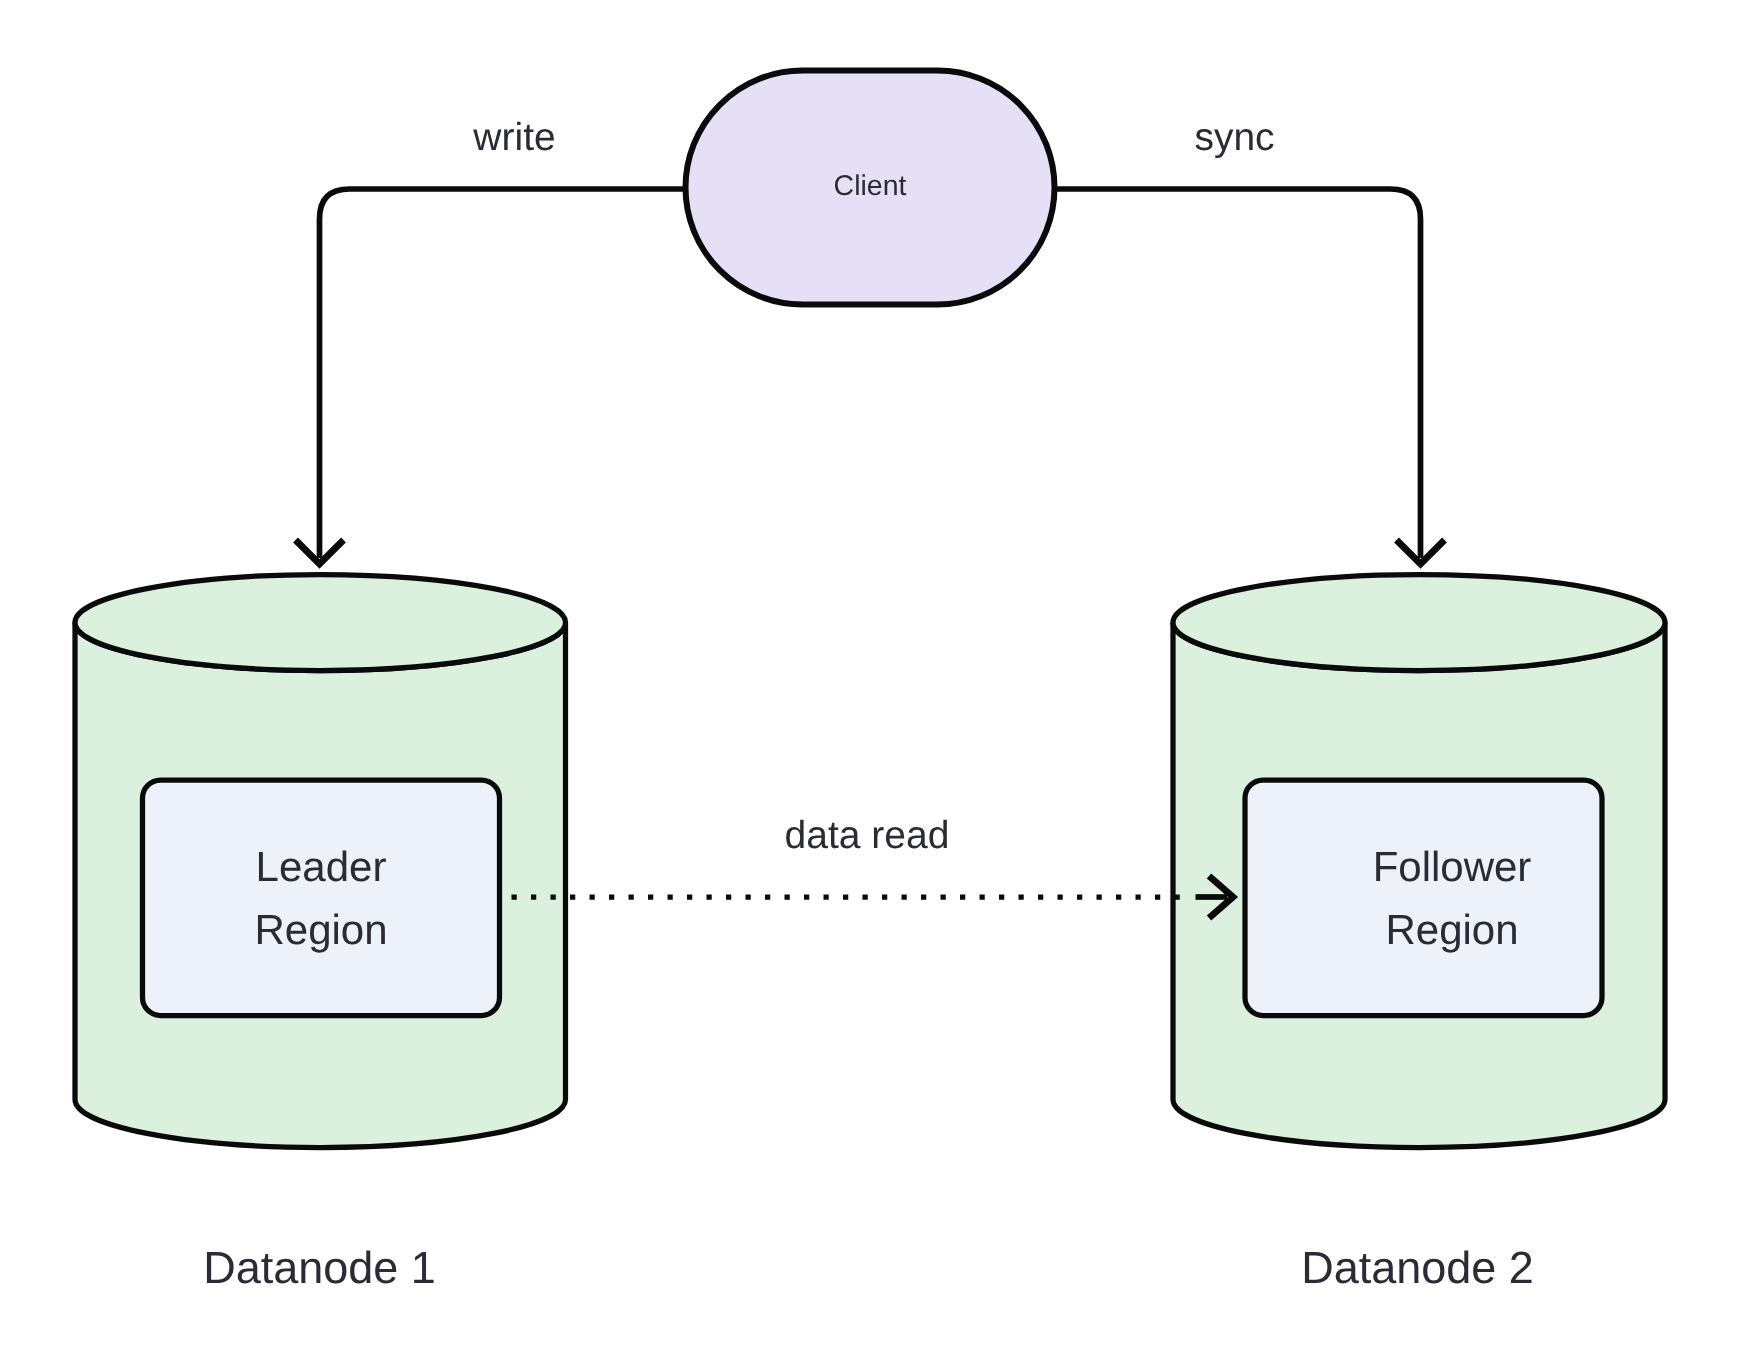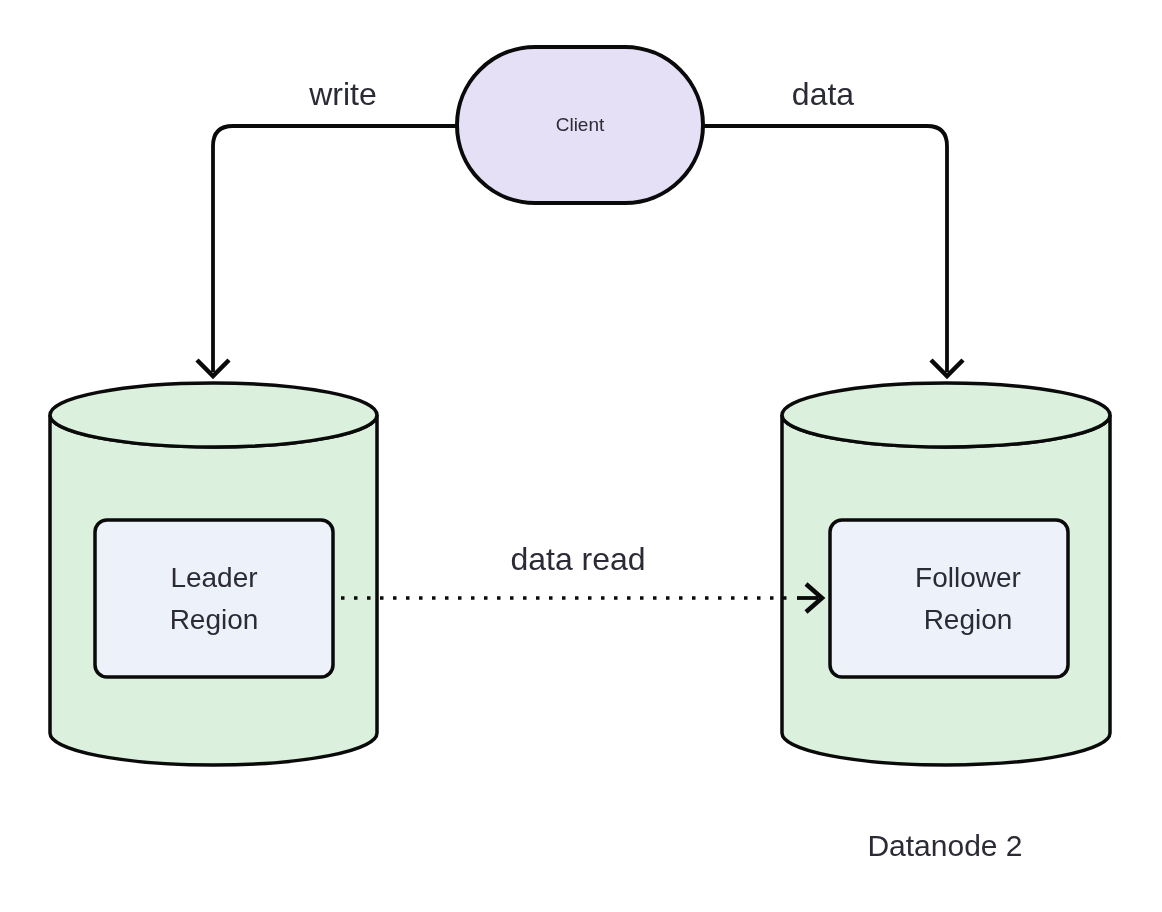--- a/index.html
+++ b/index.html
@@ -54,21 +54,21 @@
   }
   .region-label {
     display: flex;
     flex-direction: column;
     align-items: center;
     justify-content: center;
     font-size: 28px;
     line-height: 42px;
   }
   .edge-label {
-    font-size: 32px;
+    font-size: 26px;
   }
   .caption {
     font-size: 30px;
   }
 </style>
 </head>
 <body>
 
 <div class="canvas">
 
@@ -114,20 +114,21 @@
     <span>Region</span>
   </div>
 
   <div class="txt region-label" style="left:830px; top:520px; width:276px; height:157px;">
     <span>Follower</span>
     <span>Region</span>
   </div>
 
   <div class="txt edge-label" style="left:263px; top:76px; width:160px;">write</div>
 
-  <div class="txt edge-label" style="left:743px; top:76px; width:160px;">data</div>
+  <div class="txt edge-label" style="left:743px; top:76px; width:160px;">sync</div>
 
   <div class="txt edge-label" style="left:488px; top:541px; width:180px;">data read</div>
 
+  <div class="txt caption" style="left:103px; top:829px; width:220px;">Datanode 1</div>
 
   <div class="txt caption" style="left:835px; top:829px; width:220px;">Datanode 2</div>
 
 </div>
 
 </body></html>

